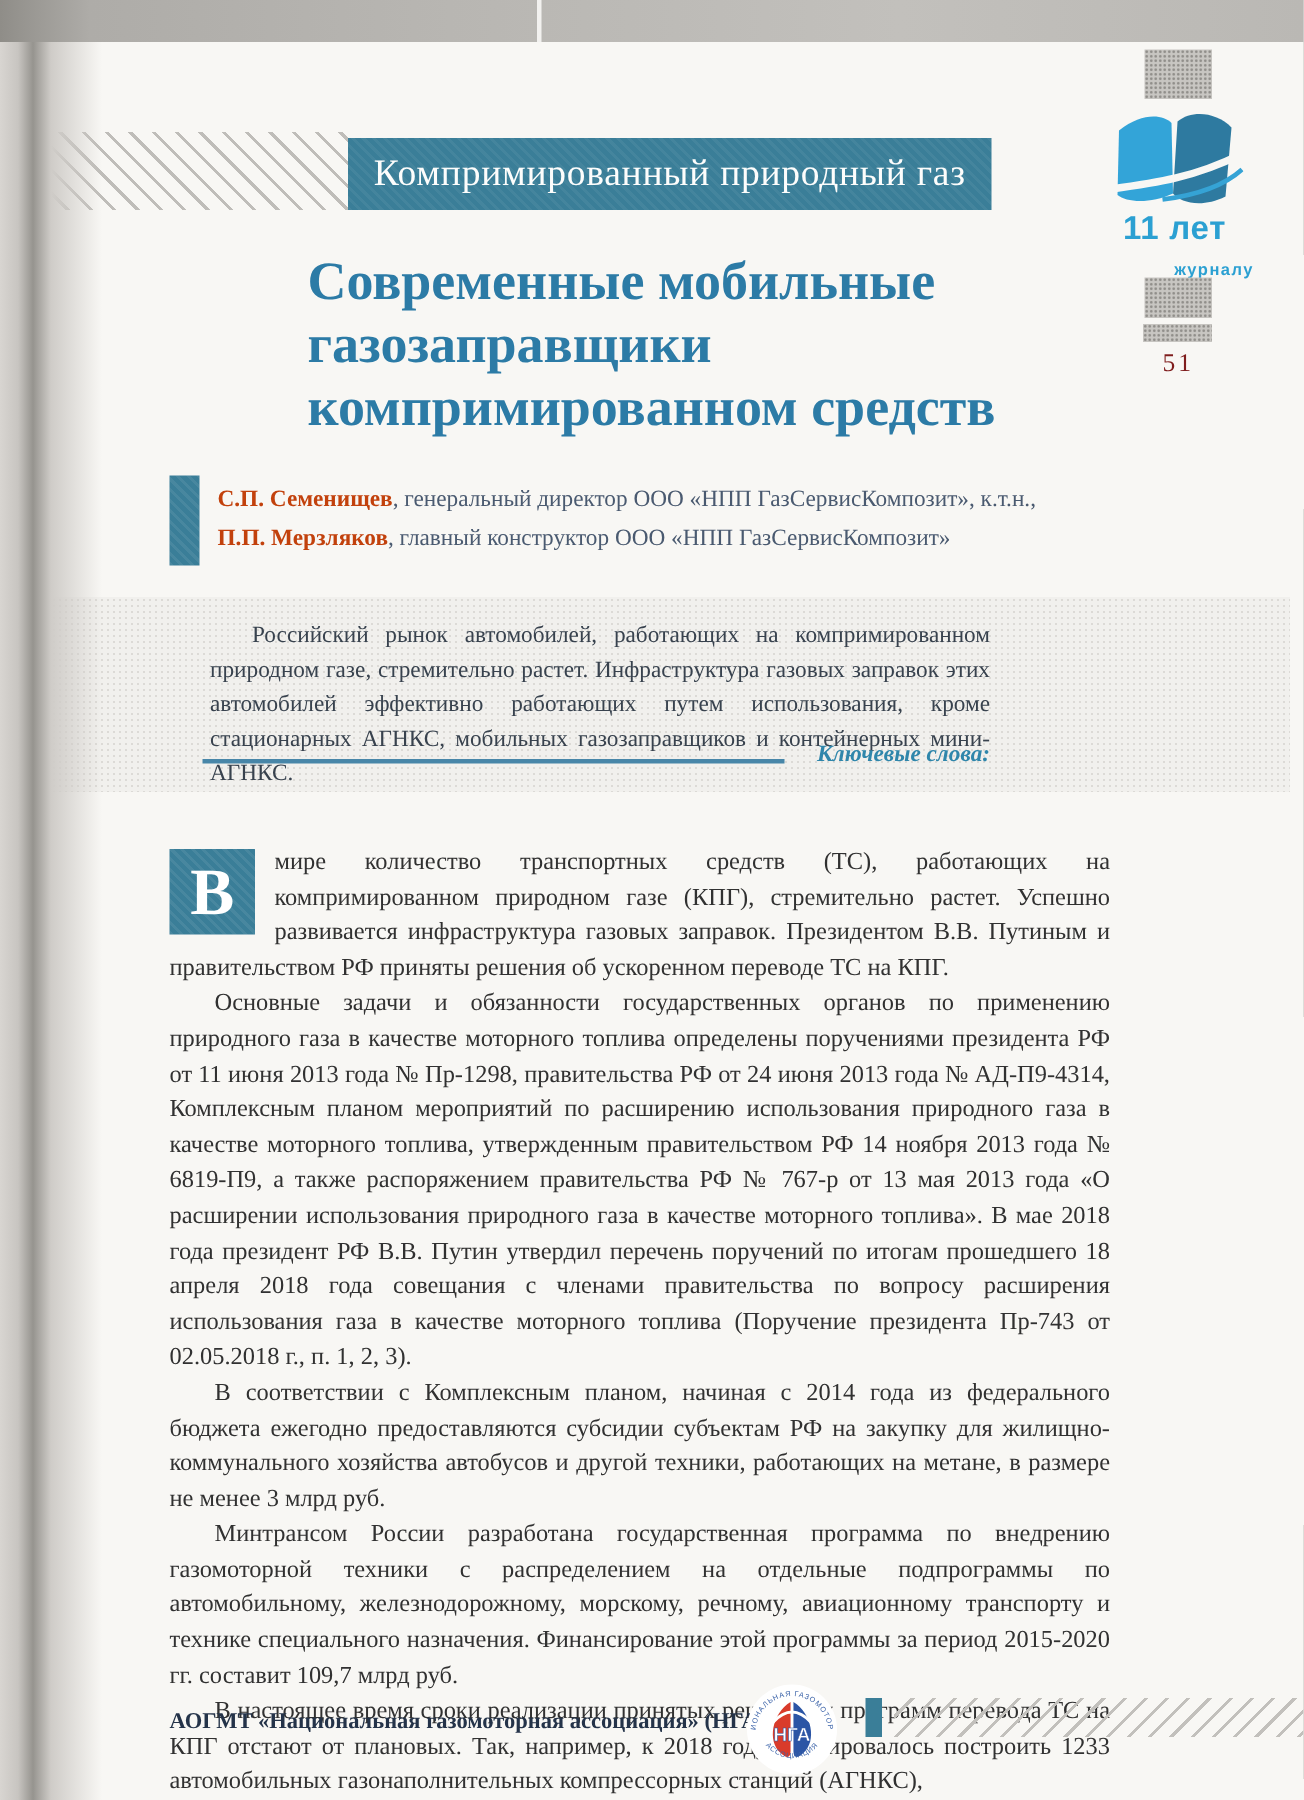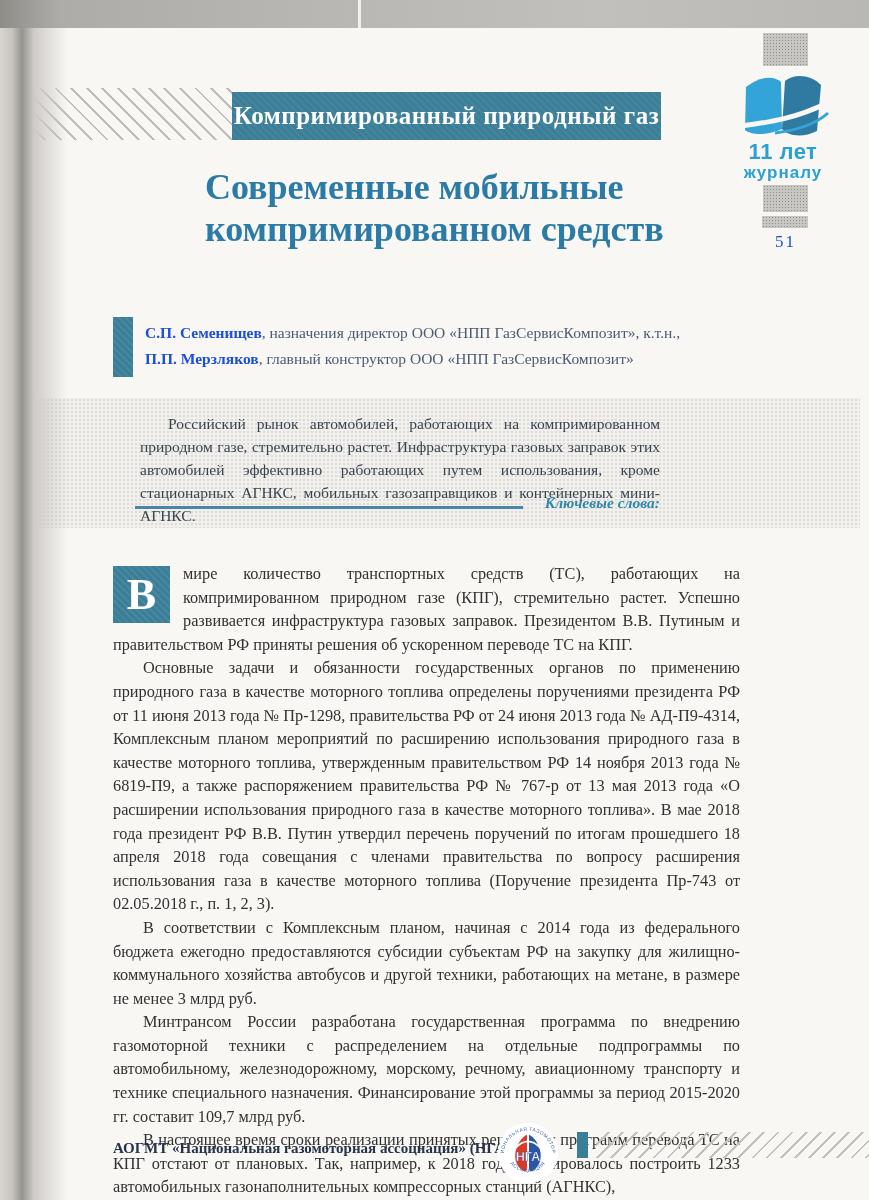--- a/index.html
+++ b/index.html
@@ -24,29 +24,29 @@
   .ht-rect-1{position:absolute;left:763px;top:5px;width:45px;height:33px;}
   .ht-rect-2{position:absolute;left:763px;top:157px;width:45px;height:27px;}
   .ht-rect-3{position:absolute;left:762px;top:188px;width:46px;height:12px;
     background-color:#c8c6c2;
     background-image:radial-gradient(#8f8d89 0.8px,transparent 0.9px);background-size:3px 3px;}
   
   .section-band{position:absolute;left:232px;top:64px;width:429px;height:48px;
     background:#3a7e98;
     background-image:repeating-linear-gradient(45deg,rgba(255,255,255,.05) 0 2px,transparent 2px 5px);
     display:flex;align-items:center;justify-content:center;}
-  .section-band span{color:#fdfdfc;font-weight:bold;font-size:25px;letter-spacing:.5px;}
+  .section-band span{color:#fdfdfc;font-weight:normal;font-size:25px;letter-spacing:.5px;}
   
   .article-title{position:absolute;left:205px;top:138px;width:480px;
     color:#2c7ba6;font-weight:bold;font-size:36px;line-height:42px;}
   
   .authors-bar{position:absolute;left:113px;top:289px;width:20px;height:60px;background:#3a7e98;
     background-image:repeating-linear-gradient(45deg,rgba(255,255,255,.07) 0 2px,transparent 2px 5px);}
   .authors{position:absolute;left:145px;top:292px;width:600px;font-size:15.5px;line-height:26px;color:#4a5a70;}
-  .authors b{color:#1d4ed8;}
+  .authors b{color:#c2410c;}
   
   .abstract-box{position:absolute;left:22px;top:370px;width:838px;height:130px;
     background-color:#f1f0ed;
     background-image:radial-gradient(#dcdad6 0.8px,transparent 0.9px);
     background-size:4px 4px;}
   .abstract-text{position:absolute;left:118px;top:14px;width:520px;
     font-size:15.5px;line-height:23px;text-align:justify;color:#38424e;text-indent:28px;}
   .kw-rule{position:absolute;left:113px;top:108px;width:388px;height:3px;background:#4886a8;}
   .kw-block{position:absolute;left:400px;top:94px;width:238px;text-align:right;line-height:21px;}
   .kw-label{color:#2f86ab;font-weight:bold;font-size:15.5px;font-style:italic;}
@@ -59,23 +59,23 @@
   .dropcap{float:left;width:57px;height:57px;margin:4px 13px 3px 0;
     background:#3a7e98;
     background-image:repeating-linear-gradient(45deg,rgba(255,255,255,.07) 0 2px,transparent 2px 5px);
     color:#fff;font-weight:bold;font-size:44px;
     display:flex;align-items:center;justify-content:center;}
   
   .badge-book{position:absolute;left:737px;top:44px;width:92px;height:75px;}
   .badge-caption{position:absolute;left:730px;top:113px;width:106px;text-align:center;
     color:#2ba0d2;font-family:"Liberation Sans",sans-serif;font-weight:bold;line-height:1;}
   .badge-caption .l1{font-size:22px;letter-spacing:.5px;}
-  .badge-caption .l2{font-size:17px;letter-spacing:1px;margin-top:1px;}
+  .badge-caption .l2{font-size:11px;letter-spacing:1px;margin-top:12px;text-align:right;}
   .page-number{position:absolute;left:763px;top:204px;width:45px;text-align:center;
-    color:#1d4ed8;font-size:17px;letter-spacing:2px;}
+    color:#7f1d1d;font-size:17px;letter-spacing:2px;}
   
   .footer-text{position:absolute;left:113px;top:1112px;font-size:15px;font-weight:bold;color:#243349;}
   .nga-logo{position:absolute;left:497px;top:1094px;width:62px;height:62px;}
   .footer-teal{position:absolute;left:577px;top:1104px;width:11px;height:26px;background:#3a7e98;}
   .footer-hatch{position:absolute;left:596px;top:1104px;width:273px;height:26px;
     background:repeating-linear-gradient(135deg,transparent 0 8px,#c2c0bc 8px 10px);}
 </style>
 </head>
 <body>
 
@@ -103,26 +103,27 @@
     <div class="l1">11 лет</div>
     <div class="l2">журналу</div>
   </div>
 
   <div class="ht-rect-2 halftone"></div>
   <div class="ht-rect-3"></div>
   <div class="page-number">51</div>
 
   <div class="article-title">
     <div>Современные мобильные</div>
+    <div>газозаправщики</div>
     <div>компримированном средств</div>
   </div>
 
   <div class="authors-bar"></div>
   <div class="authors">
-    <div><b>С.П. Семенищев</b><span>, назначения директор ООО «НПП ГазСервисКомпозит», к.т.н.,</span></div>
+    <div><b>С.П. Семенищев</b><span>, генеральный директор ООО «НПП ГазСервисКомпозит», к.т.н.,</span></div>
     <div><b>П.П. Мерзляков</b><span>, главный конструктор ООО «НПП ГазСервисКомпозит»</span></div>
   </div>
 
   <div class="abstract-box">
     <div class="abstract-text">Российский рынок автомобилей, работающих на компримированном природном газе, стремительно растет. Инфраструктура газовых заправок этих автомобилей эффективно работающих путем использования, кроме стационарных АГНКС, мобильных газозаправщиков и контейнерных мини-АГНКС.</div>
     <div class="kw-rule"></div>
     <div class="kw-block">
       <div class="kw-label">Ключевые слова:</div>
     </div>
   </div>

